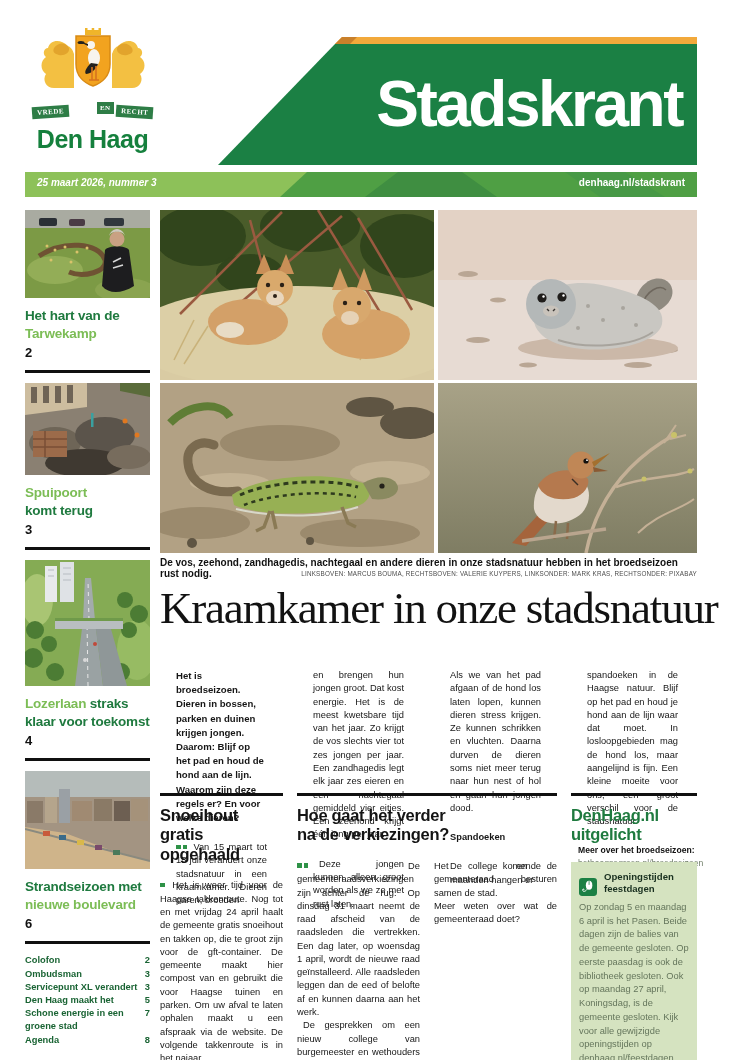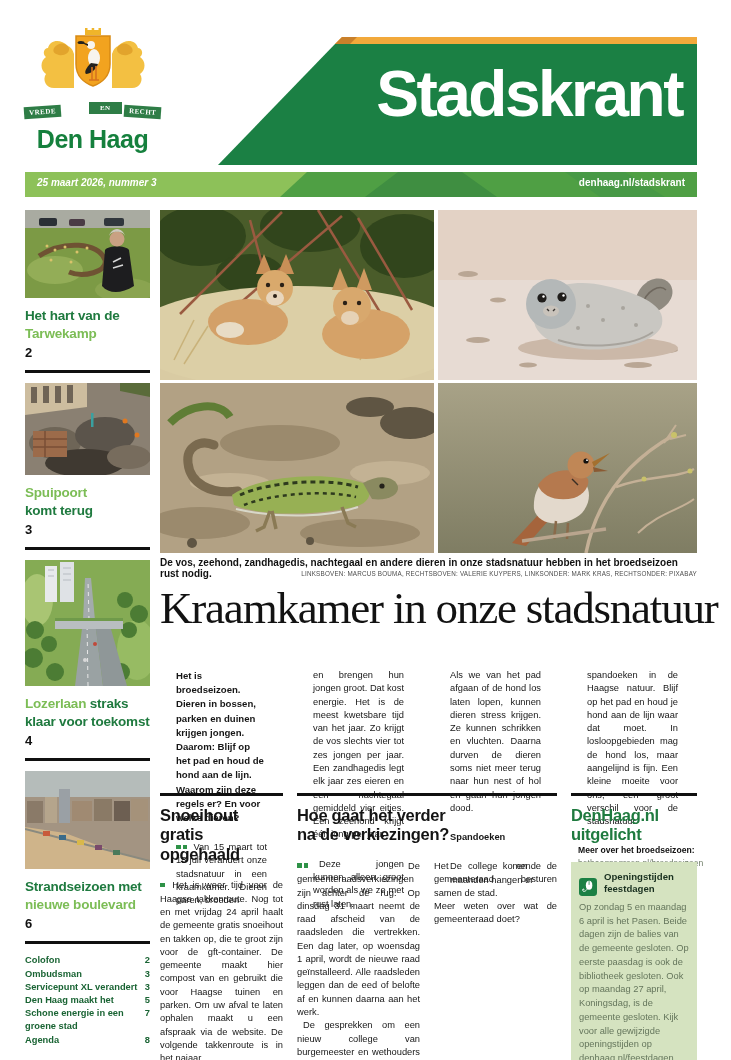--- a/index.html
+++ b/index.html
@@ -24,26 +24,26 @@
     font-family:"Liberation Sans",sans-serif;color:var(--ink);overflow:hidden;
     margin:0 auto;
   }
   .abs{position:absolute;}
   
   .logo-block{left:25px;top:28px;width:135px;height:142px;text-align:center;}
   .motto-row{display:flex;justify-content:center;align-items:flex-start;gap:2px;margin-top:-2px;}
   .ribbon{background:#2e7d46;color:#fff;font-family:"Liberation Serif",serif;
     font-weight:bold;font-size:7px;letter-spacing:.5px;padding:2px 5px;}
   .ribbon.left{transform:rotate(-4deg);}
-  .ribbon.mid{transform:translateY(-4px);padding:2px 11px;margin-left:26px;}
+  .ribbon.mid{transform:translateY(-4px);padding:2px 3px;margin-left:26px;}
   .ribbon.right{transform:rotate(4deg);}
   .logo-city{font-family:Liberation Sans, sans-serif;font-weight:bold;font-size:25px;
     color:#15803d;margin-top:7px;letter-spacing:-.5px;}
   .banner-svg{left:25px;top:30px;width:672px;height:140px;}
-  .banner-title{left:25px;top:62px;width:657px;text-align:right;color:#fff;
+  .banner-title{left:25px;top:72px;width:657px;text-align:right;color:#fff;
     font-weight:bold;font-size:64px;letter-spacing:-2.5px;line-height:1;}
   .datebar-svg{left:25px;top:172px;width:672px;height:25px;}
   .datebar-issue{left:37px;top:177px;color:#fff;font-weight:bold;font-size:10px;font-style:italic;}
   .datebar-site{left:25px;top:177px;width:660px;text-align:right;color:#fff;font-weight:bold;font-size:10px;}
   
   .sidebar{left:25px;top:210px;width:125px;}
   .teaser-photo{width:125px;display:block;}
   .teaser-title{margin-top:9px;font-weight:bold;font-size:13.5px;line-height:1.3;letter-spacing:-.2px;}
   .tone-dark{color:var(--green-dark);}
   .tone-light{color:var(--green-light);}

